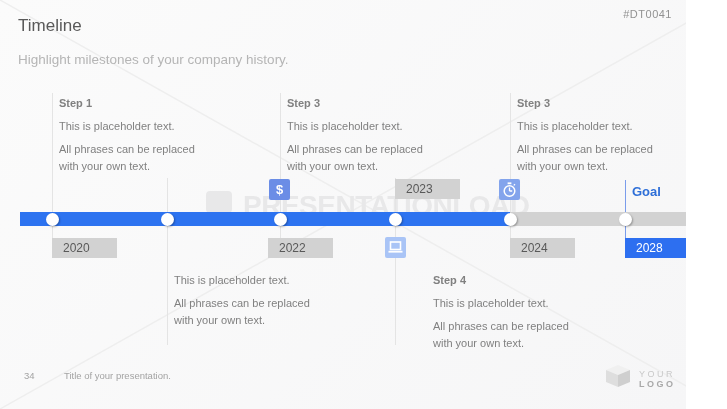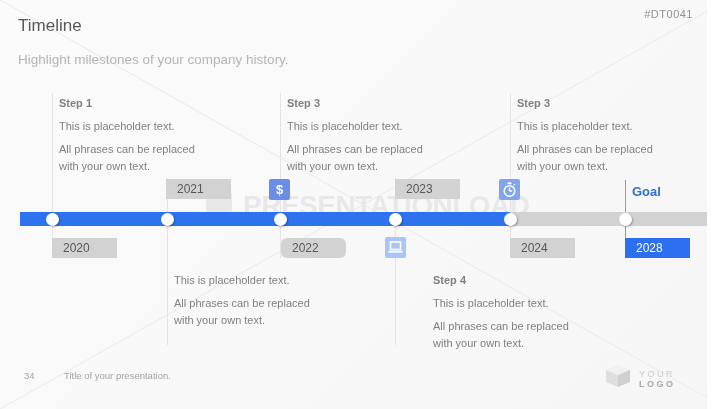--- a/index.html
+++ b/index.html
@@ -1,20 +1,19 @@
 <!DOCTYPE html>
 <html><head>
 <meta charset="utf-8">
 <style>
   html,body{margin:0;padding:0;background:#ffffff;}
   .slide{
     position:relative;width:686px;height:409px;overflow:hidden;
     background:linear-gradient(135deg,#fbfbfb 0%,#f6f6f7 100%);
     font-family:"Liberation Sans",sans-serif;
-    padding-left:21px;
   }
   
   .diag-lines{position:absolute;left:0;top:0;z-index:0;}
   
   .slide-code{position:absolute;top:8px;right:14px;font-size:11px;color:#919191;letter-spacing:0.5px;}
   .page-title{position:absolute;left:18px;top:16px;font-size:17px;color:#595959;}
   .page-subtitle{position:absolute;left:18px;top:52px;font-size:13.5px;color:#b5b5b5;}
   
   .watermark{position:absolute;left:204px;top:189px;z-index:1;display:flex;align-items:center;gap:9px;}
   .watermark-text{font-size:28px;font-weight:bold;color:#e8e8e9;letter-spacing:-0.5px;}
@@ -30,21 +29,21 @@
   .bar-blue{position:absolute;left:20px;top:212px;width:490px;height:14px;background:#2d73f0;z-index:3;}
   .bar-gray{position:absolute;left:510px;top:212px;width:198px;height:14px;background:#d2d2d2;z-index:3;}
   .dot{position:absolute;top:213px;width:13px;height:13px;border-radius:50%;background:#ffffff;
        box-shadow:1px 1px 2px rgba(0,0,0,0.3);z-index:4;}
   .dot-1{left:46px;} .dot-2{left:161px;} .dot-3{left:274px;}
   .dot-4{left:389px;} .dot-5{left:504px;} .dot-6{left:619px;}
   
   .year{position:absolute;width:65px;height:20px;box-sizing:border-box;background:#d2d2d2;
         color:#595959;font-size:12px;line-height:20px;padding-left:11px;z-index:4;}
   .year-2021{left:166px;top:179px;} .year-2023{left:395px;top:179px;}
-  .year-2020{left:52px;top:238px;}  .year-2022{left:281px;top:238px;border-radius:6px;}
+  .year-2020{left:52px;top:238px;}  .year-2022{left:268px;top:238px;}
   .year-2024{left:510px;top:238px;}
   .year-goal{left:625px;top:238px;background:#2d6ff0;color:#ffffff;}
   .goal-label{position:absolute;left:632px;top:184px;font-size:13px;font-weight:bold;color:#2e6fd8;z-index:4;}
   
   .icon-sq{position:absolute;width:21px;height:21px;border-radius:2px;display:flex;
            align-items:center;justify-content:center;z-index:5;}
   .icon-dollar{left:269px;top:179px;background:#6b8de6;color:#ffffff;font-size:13px;font-weight:bold;}
   .icon-stopwatch{left:499px;top:179px;background:#83a4ec;}
   .icon-laptop{left:385px;top:237px;background:#a9c4f6;}
   
@@ -93,21 +92,20 @@
   <div class="bar-blue"></div>
   <div class="bar-gray"></div>
   <div class="dot dot-1"></div>
   <div class="dot dot-2"></div>
   <div class="dot dot-3"></div>
   <div class="dot dot-4"></div>
   <div class="dot dot-5"></div>
   <div class="dot dot-6"></div>
 
   <div class="year year-2020">2020</div>
-  <div class="year year-2021">2021</div>
   <div class="year year-2022">2022</div>
   <div class="year year-2023">2023</div>
   <div class="year year-2024">2024</div>
   <div class="year year-goal">2028</div>
   <div class="goal-label">Goal</div>
 
   <div class="icon-sq icon-dollar">
     <span>$</span>
   </div>
   <div class="icon-sq icon-laptop">

